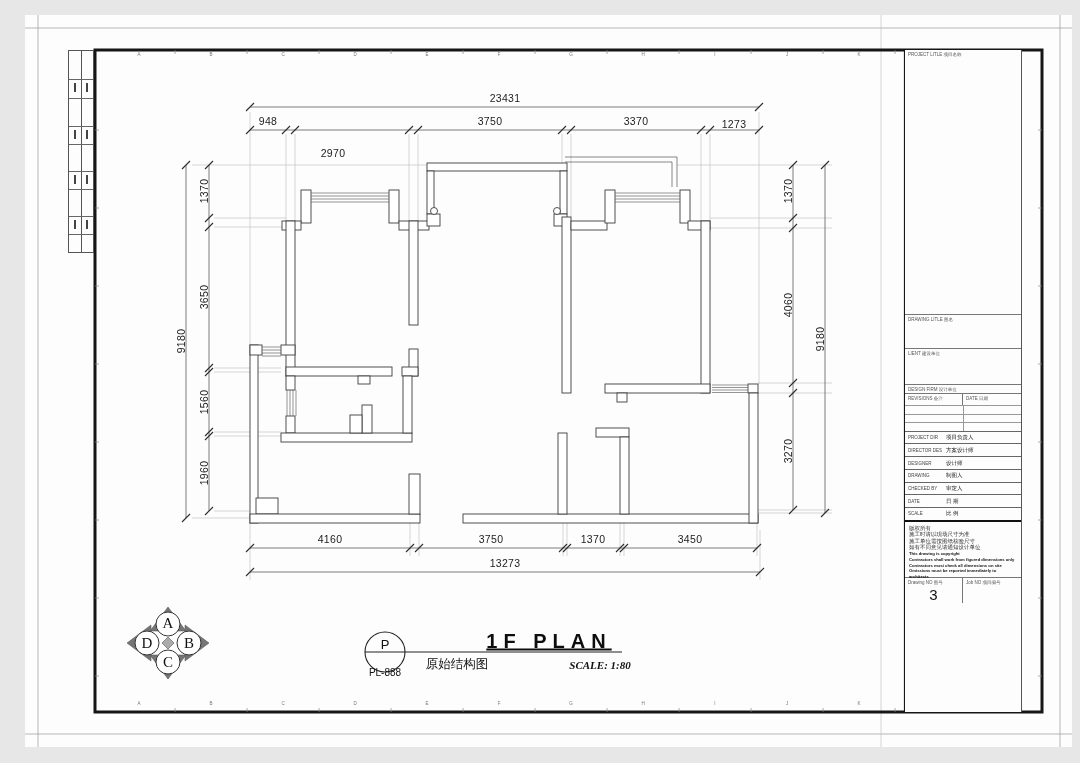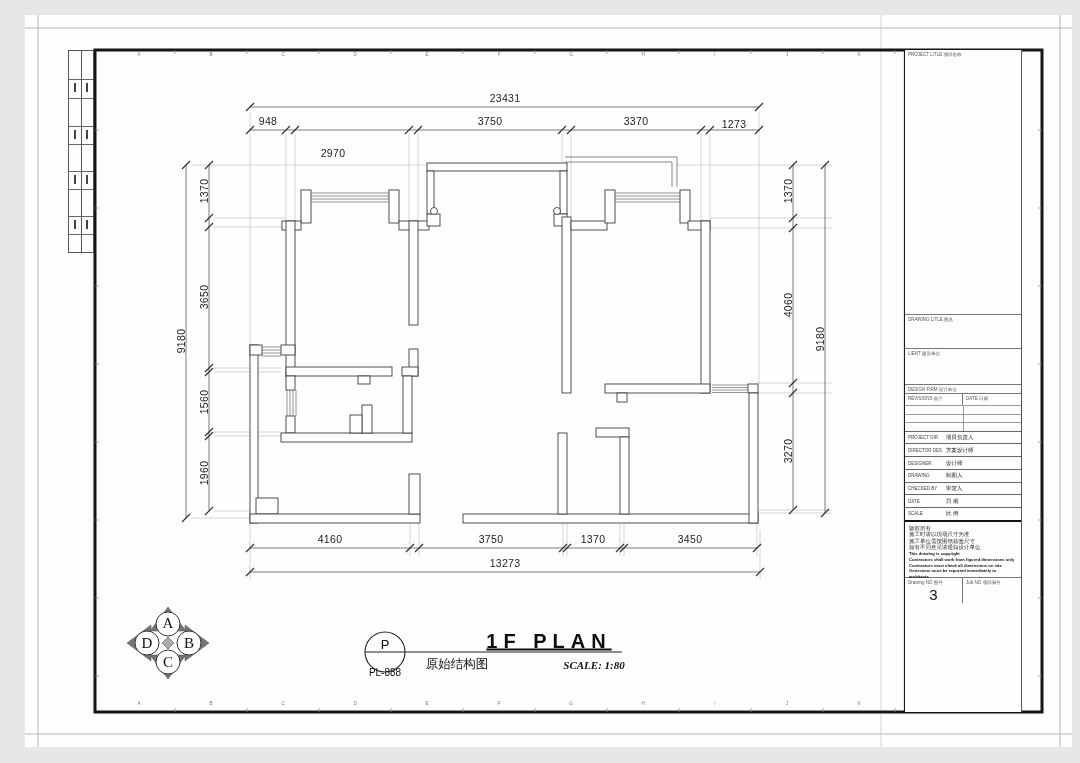--- a/index.html
+++ b/index.html
@@ -15,21 +15,21 @@
 
   
   .compass-letter{position:absolute;transform:translate(-50%,-50%);
                   font-family:"Liberation Serif",serif;font-size:15px;color:#111;}
   .tag-letter{position:absolute;transform:translate(-50%,-50%);font-size:13px;color:#111;}
   .tag-code{position:absolute;transform:translate(-50%,-50%);font-size:10px;color:#111;margin-top:11px;}
   .plan-title{position:absolute;transform:translate(-50%,-50%);font-size:20px;font-weight:bold;
               letter-spacing:6px;color:#0d0d0d;text-decoration:underline;}
   .plan-subtitle{position:absolute;transform:translate(-50%,-50%);font-size:12.5px;color:#111;}
   .plan-scale{position:absolute;transform:translate(-50%,-50%);font-size:11px;font-style:italic;
-              font-weight:bold;color:#111;font-family:"Liberation Serif",serif;}
+              font-weight:bold;color:#111;font-family:"Liberation Serif",serif;margin-left:6px;}
 
   
   .lstrip{position:absolute;left:68px;top:50px;width:26px;height:203px;
           border:0.8px solid #555;box-sizing:border-box;}
   .lstrip .col{position:absolute;top:0;bottom:0;left:12px;width:0;border-left:0.8px solid #555;}
   .lstrip .hline{position:absolute;left:0;right:0;height:0;border-top:0.7px solid #666;}
   .lstrip .mark{position:absolute;width:1.6px;height:9px;background:#444;}
 
   
   .tblock{position:absolute;left:905px;top:50px;width:117px;height:662px;box-sizing:border-box;

